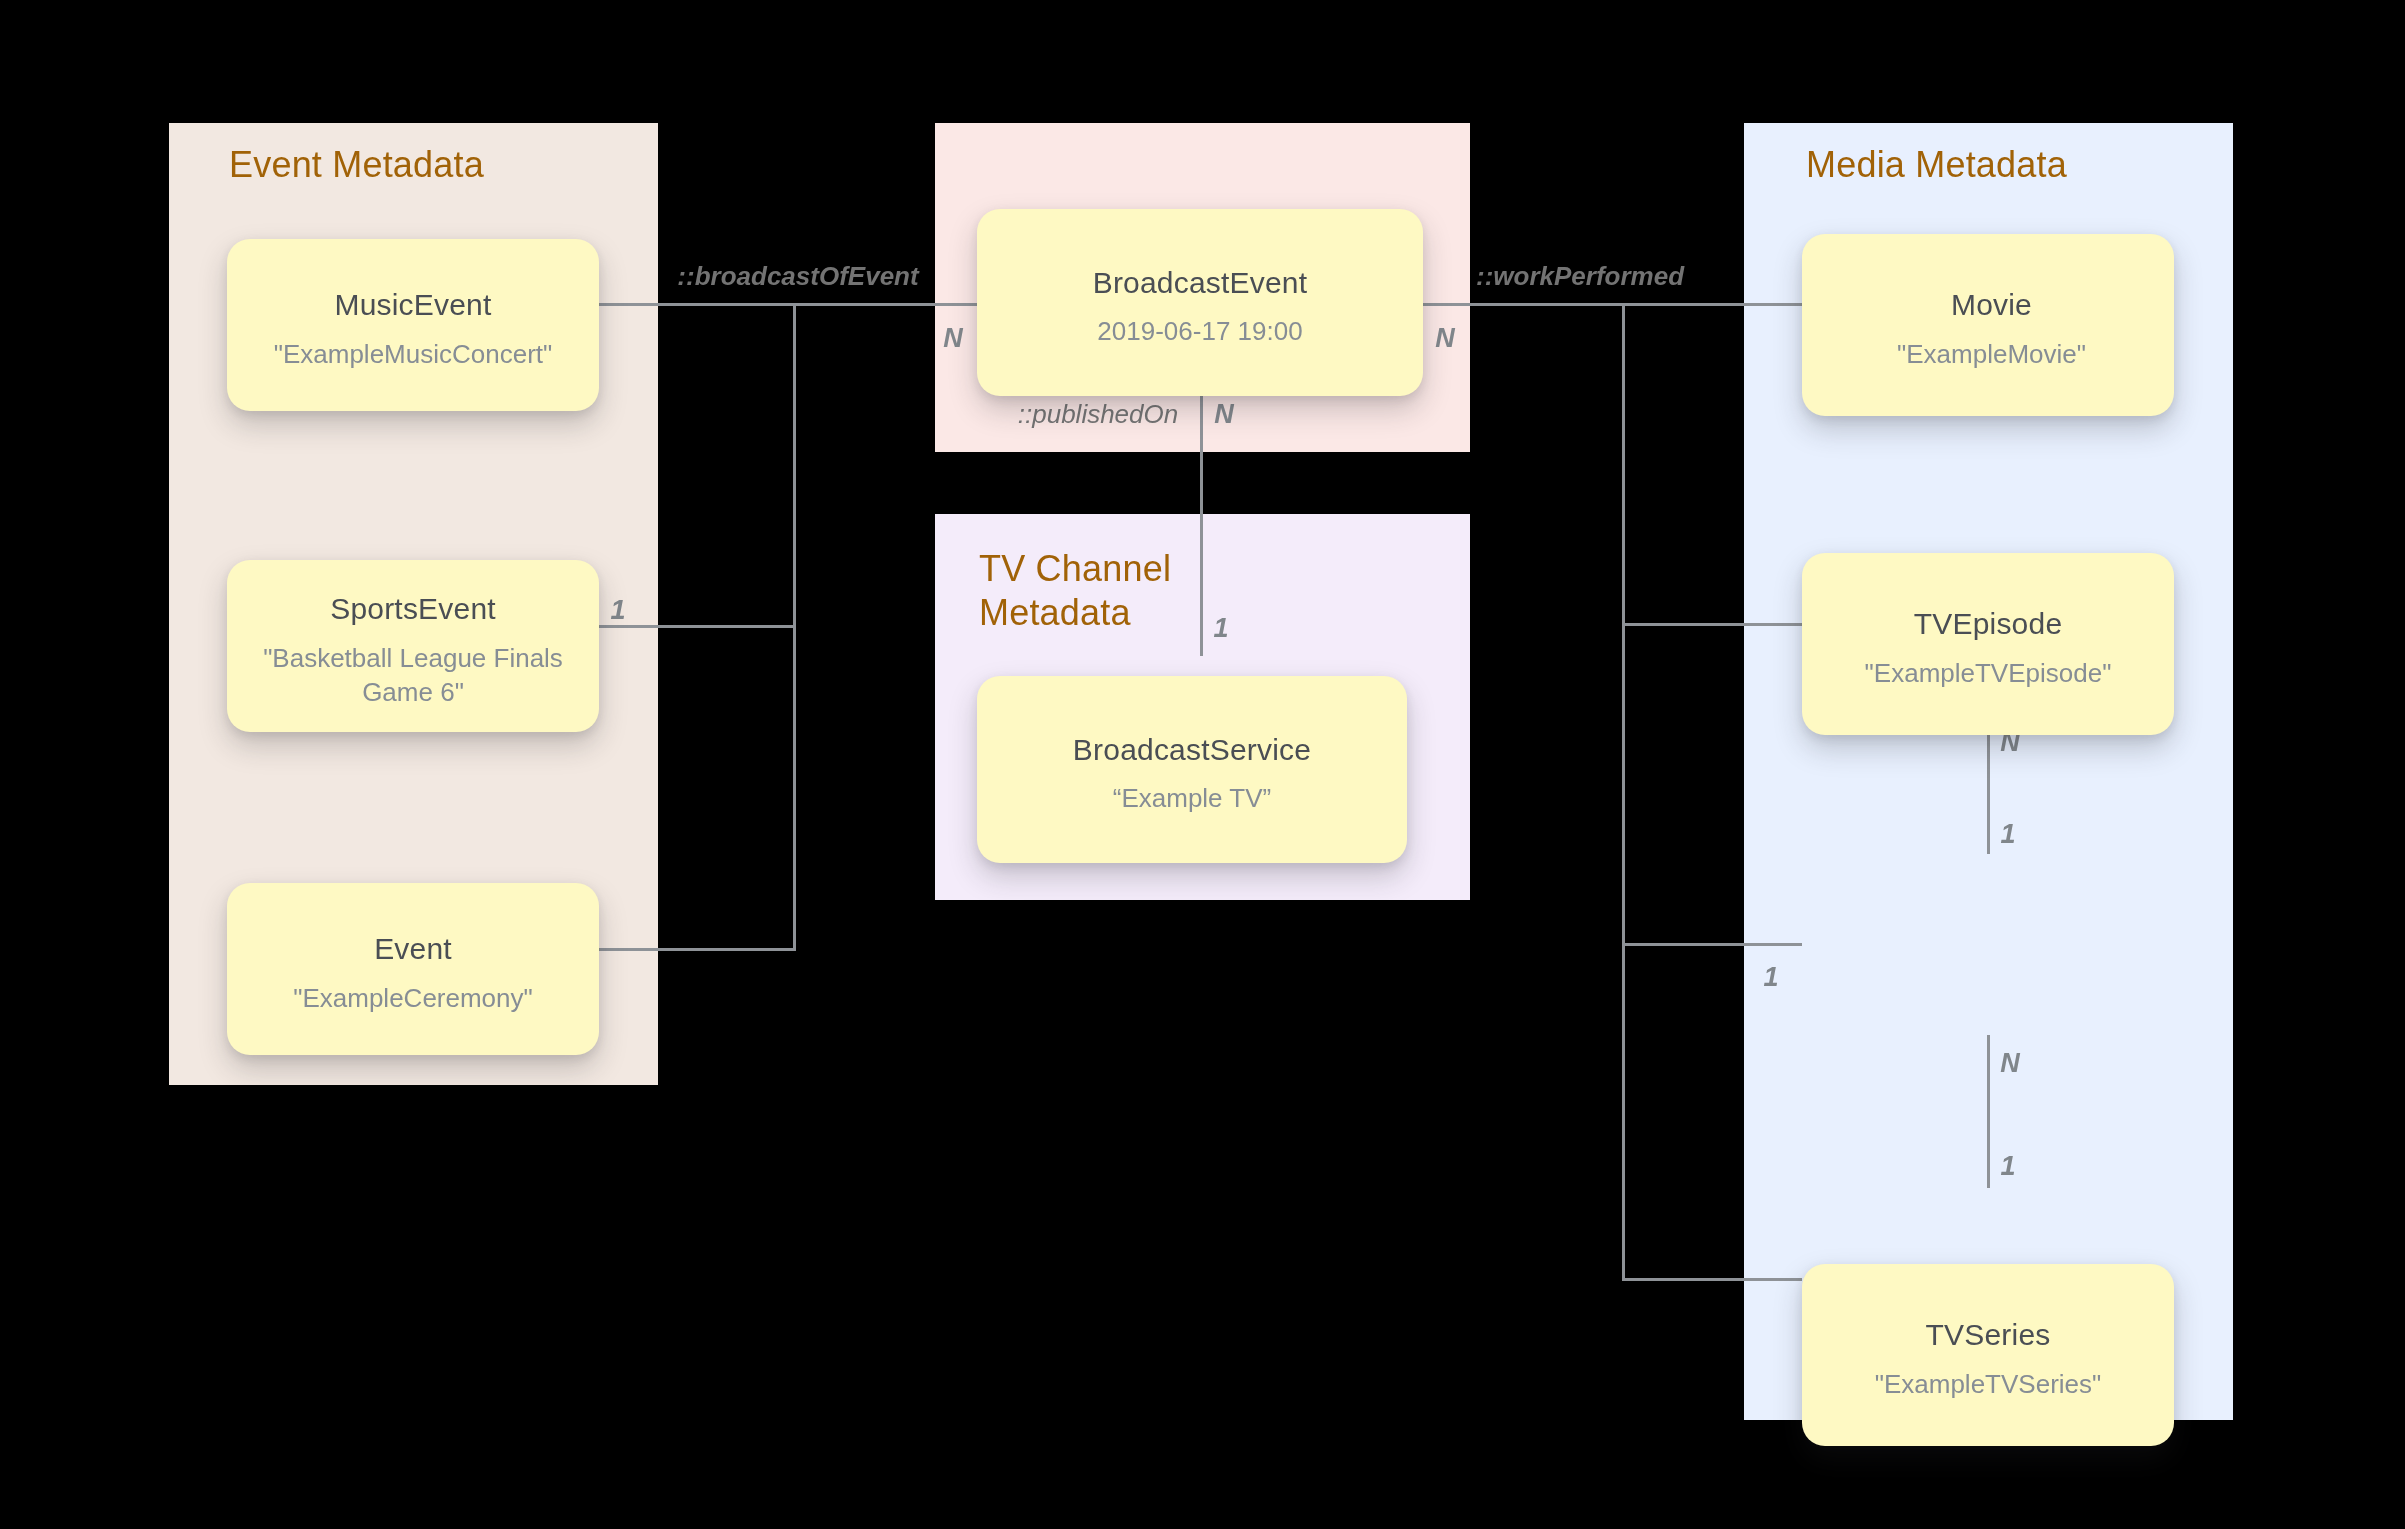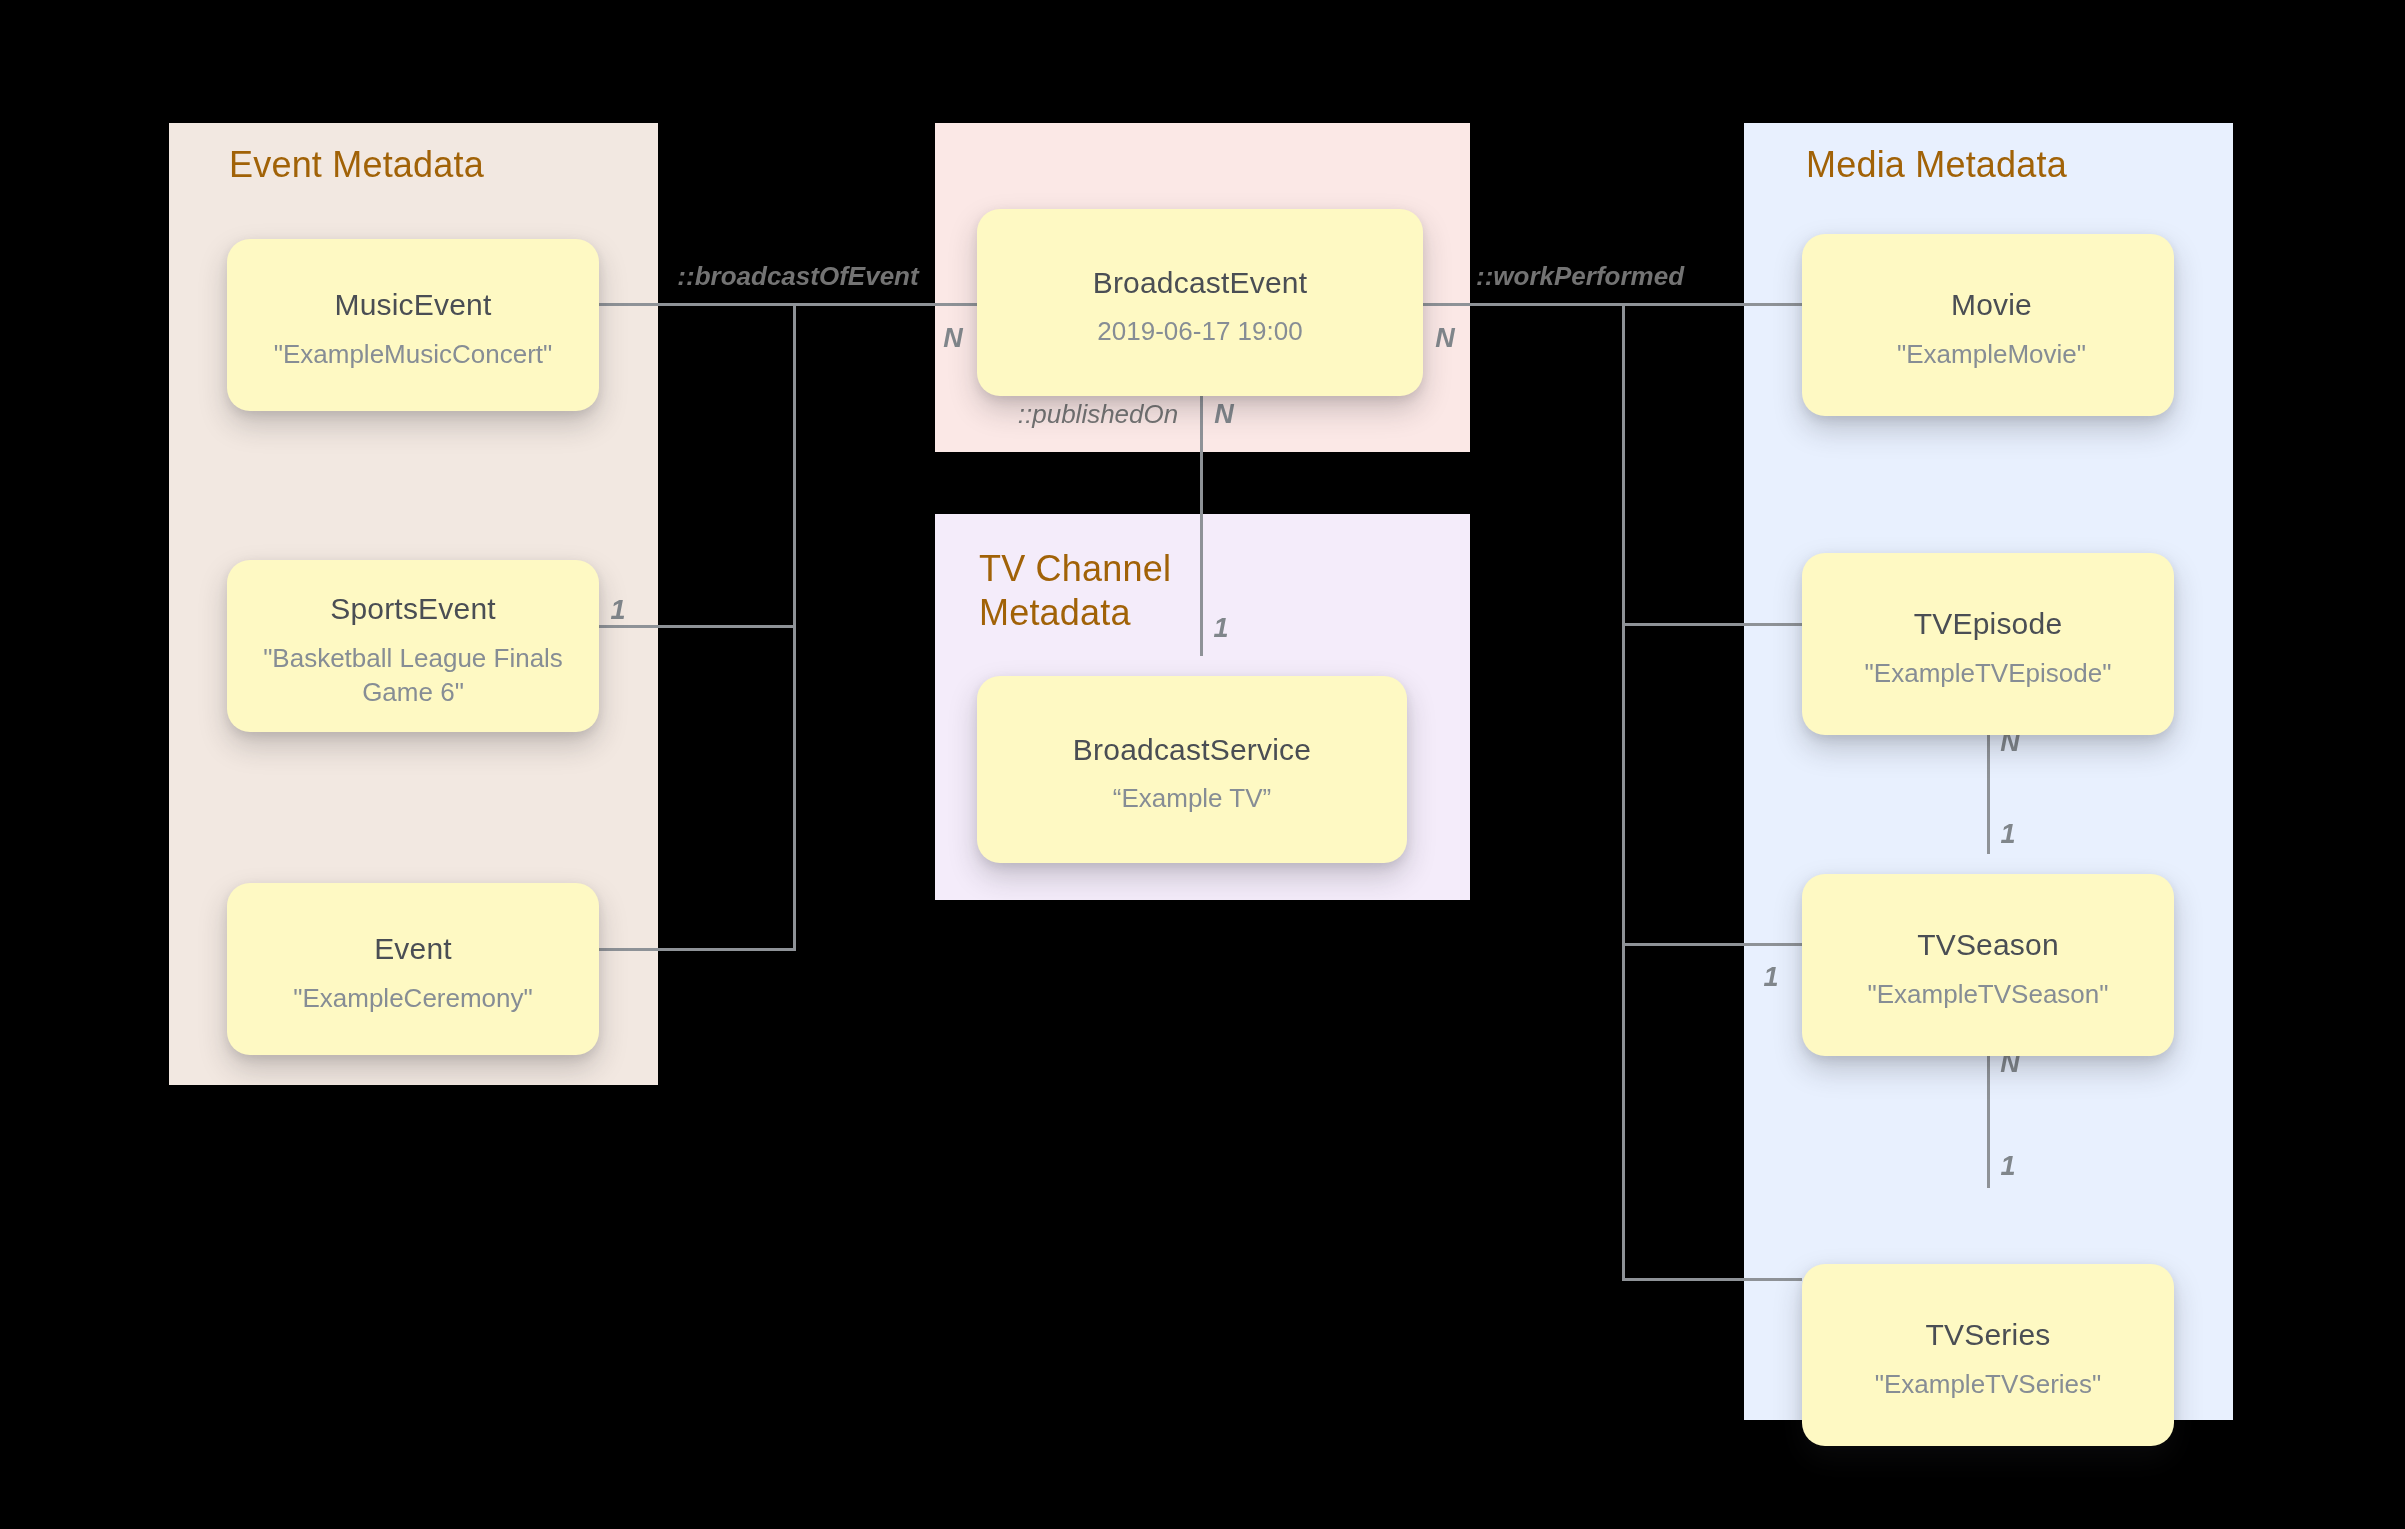--- a/index.html
+++ b/index.html
@@ -145,24 +145,20 @@
   <div class="card" style="left:1802px; top:214px; width:372px; height:182px;padding-left:7px;">
     <span class="card-title">Movie</span>
     <span class="card-sub">"ExampleMovie"</span>
   </div>
 
   <div class="card" style="left:1802px; top:533px; width:372px; height:182px;">
     <span class="card-title">TVEpisode</span>
     <span class="card-sub">"ExampleTVEpisode"</span>
   </div>
 
-  <div class="card" style="left:1802px; top:854px; width:372px; height:182px;">
-    <span class="card-title">TVSeason</span>
-    <span class="card-sub">"ExampleTVSeason"</span>
-  </div>
 
   <div class="card" style="left:1802px; top:1244px; width:372px; height:182px;">
     <span class="card-title">TVSeries</span>
     <span class="card-sub">"ExampleTVSeries"</span>
   </div>
 
 </div>
 
 
 </body></html>

